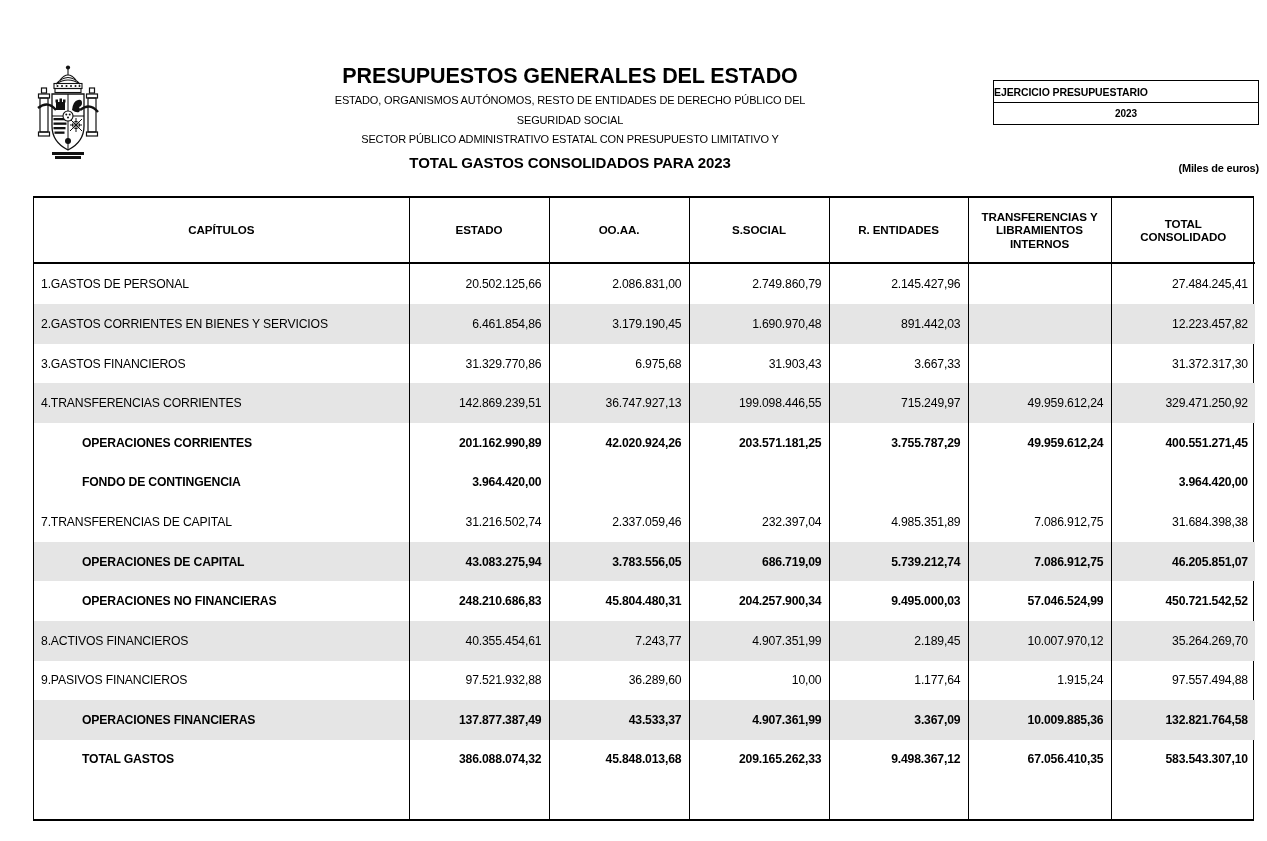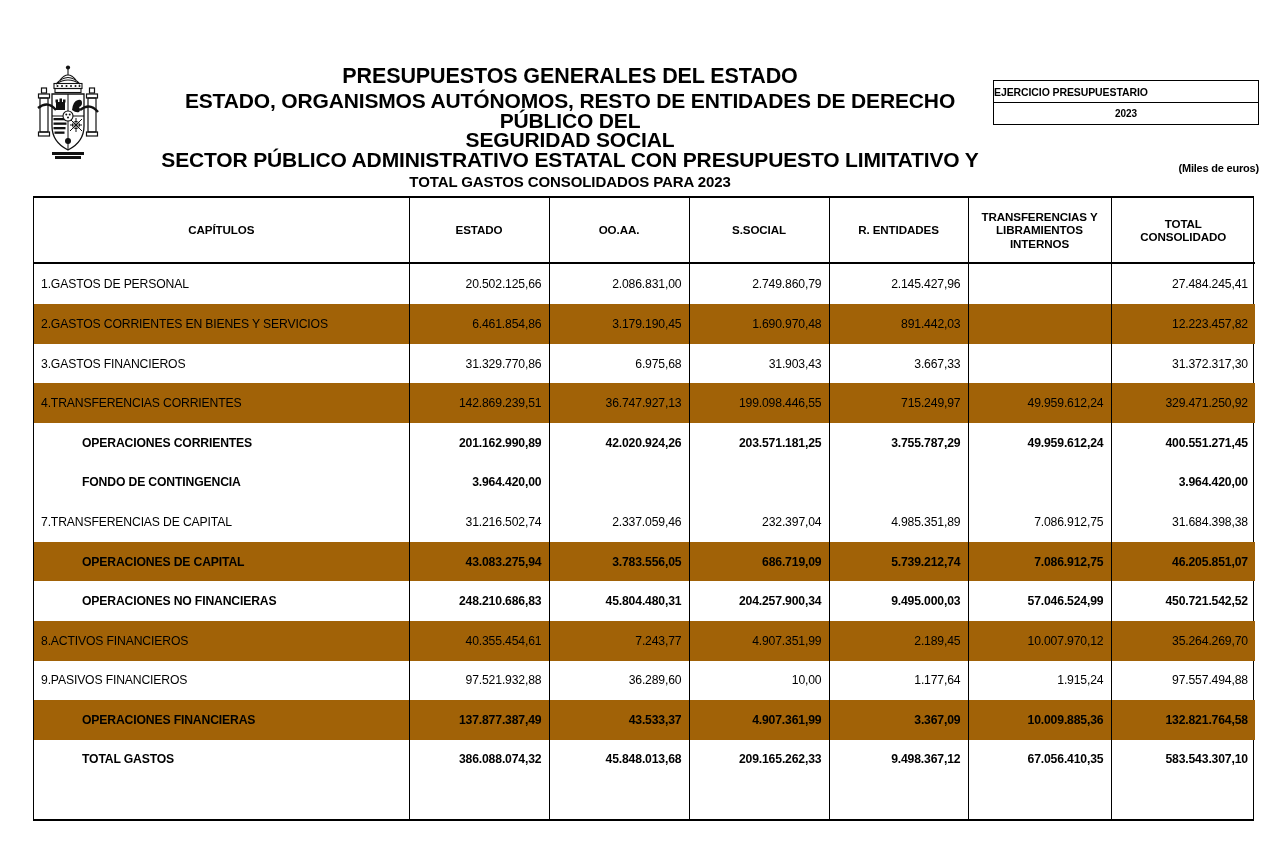--- a/index.html
+++ b/index.html
@@ -37,22 +37,22 @@
   }
   .title-main {
     font-size: 21.5px;
     font-weight: bold;
     letter-spacing: -0.1px;
     line-height: 26px;
     margin-bottom: 2px;
     margin-top: 19px;
   }
   .title-sub {
-    font-size: 21px;
-    font-weight: bold;
+    font-size: 11px;
+    font-weight: normal;
     line-height: 19.5px;
     letter-spacing: -0.15px;
   }
   .title-third {
     font-size: 15px;
     font-weight: bold;
     line-height: 19px;
     margin-top: 3px;
     letter-spacing: -0.1px;
   }
@@ -136,21 +136,21 @@
     padding: 0 7px;
     vertical-align: middle;
     white-space: nowrap;
     letter-spacing: -0.15px;
   }
   table.budget tbody td:last-child { border-right: none; }
 
   td.cap { text-align: left; }
   td.num { text-align: right; }
 
-  tr.shaded td { background: #a16207; }
+  tr.shaded td { background: #e5e5e5; }
   tr.bold td { font-weight: bold; }
   tr.bold td.cap { padding-left: 48px; }
 
   tr.filler td { height: auto; }
 
   .crest svg { display: block; }
 </style>
 </head>
 <body>
 

